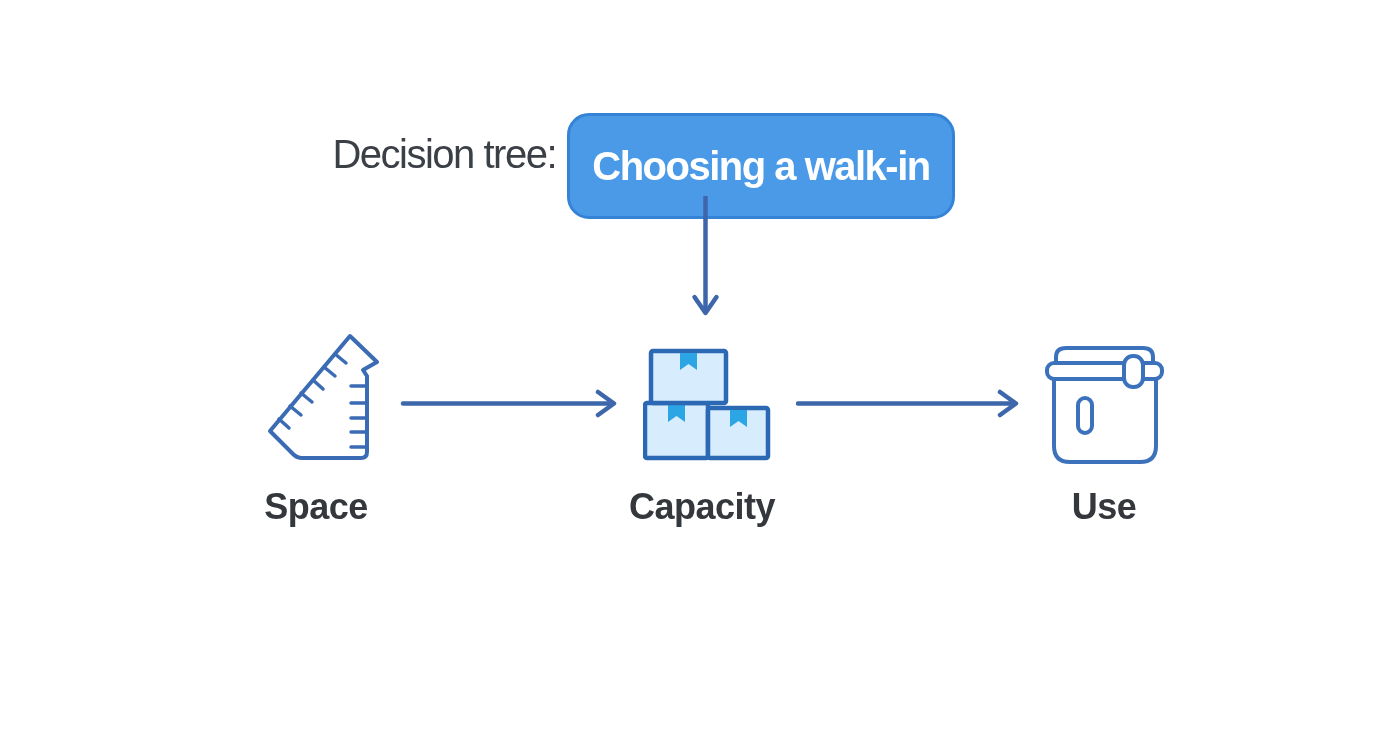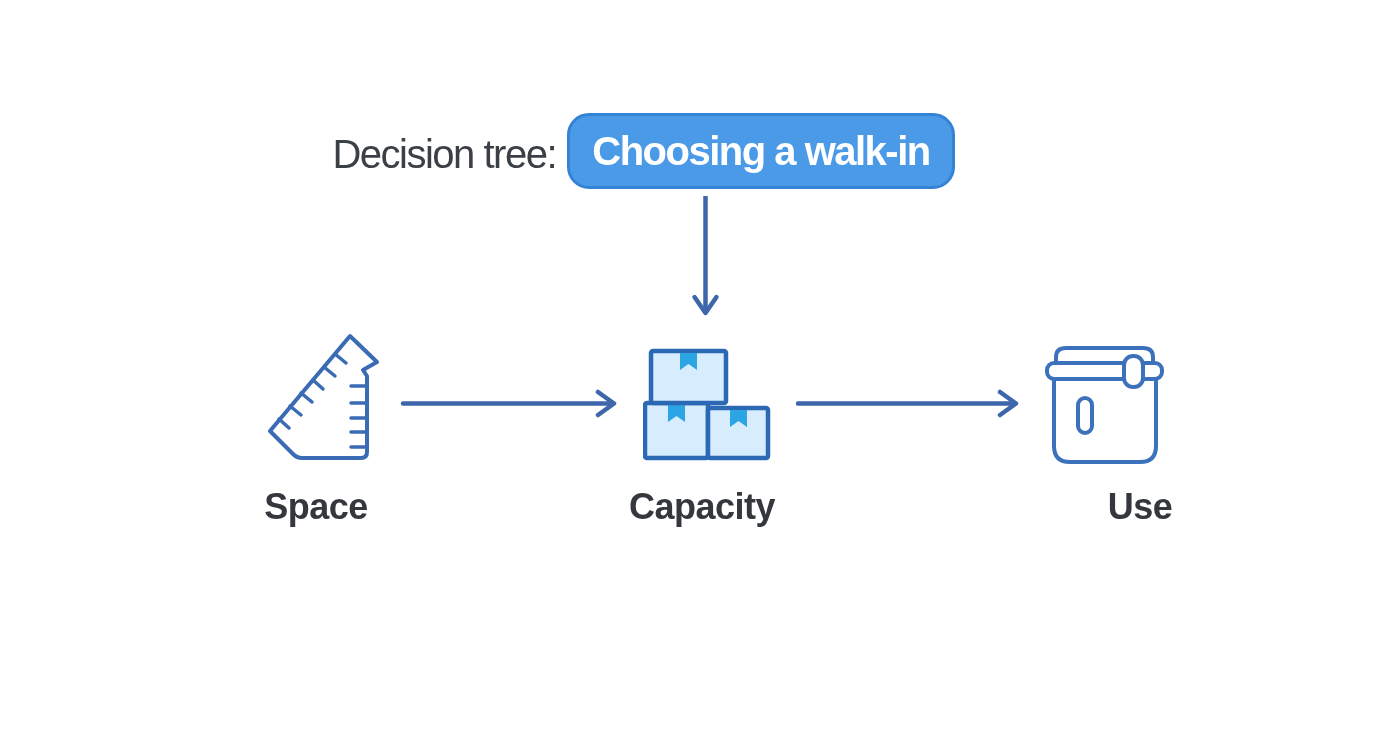--- a/index.html
+++ b/index.html
@@ -36,21 +36,21 @@
     font-weight: 400;
     letter-spacing: -1.5px;
     line-height: 1.1;
     color: var(--title-text);
   }
   .root-badge {
     position: absolute;
     left: 567px;
     top: 113px;
     width: 388px;
-    height: 76px;
+    height: 106px;
     background: var(--badge-fill);
     border: 3px solid var(--badge-border);
     border-radius: 22px;
     display: flex;
     align-items: center;
     justify-content: center;
   }
   .root-badge span {
     color: var(--badge-text);
     font-size: 40px;
@@ -97,21 +97,21 @@
     top: 486px;
     transform: translateX(-50%);
     font-size: 36px;
     font-weight: 700;
     letter-spacing: -0.5px;
     color: var(--label-text);
     white-space: nowrap;
   }
   .label-space    { left: 316px; }
   .label-capacity { left: 702px; }
-  .label-use      { left: 1104px; margin-left: 36px; }
+  .label-use      { left: 1104px; }
 </style>
 </head>
 <body>
 
 <div class="canvas">
 
   <div class="diagram-title">Decision tree:</div>
 
   <div class="root-badge">
     <span>Choosing a walk-in</span>

